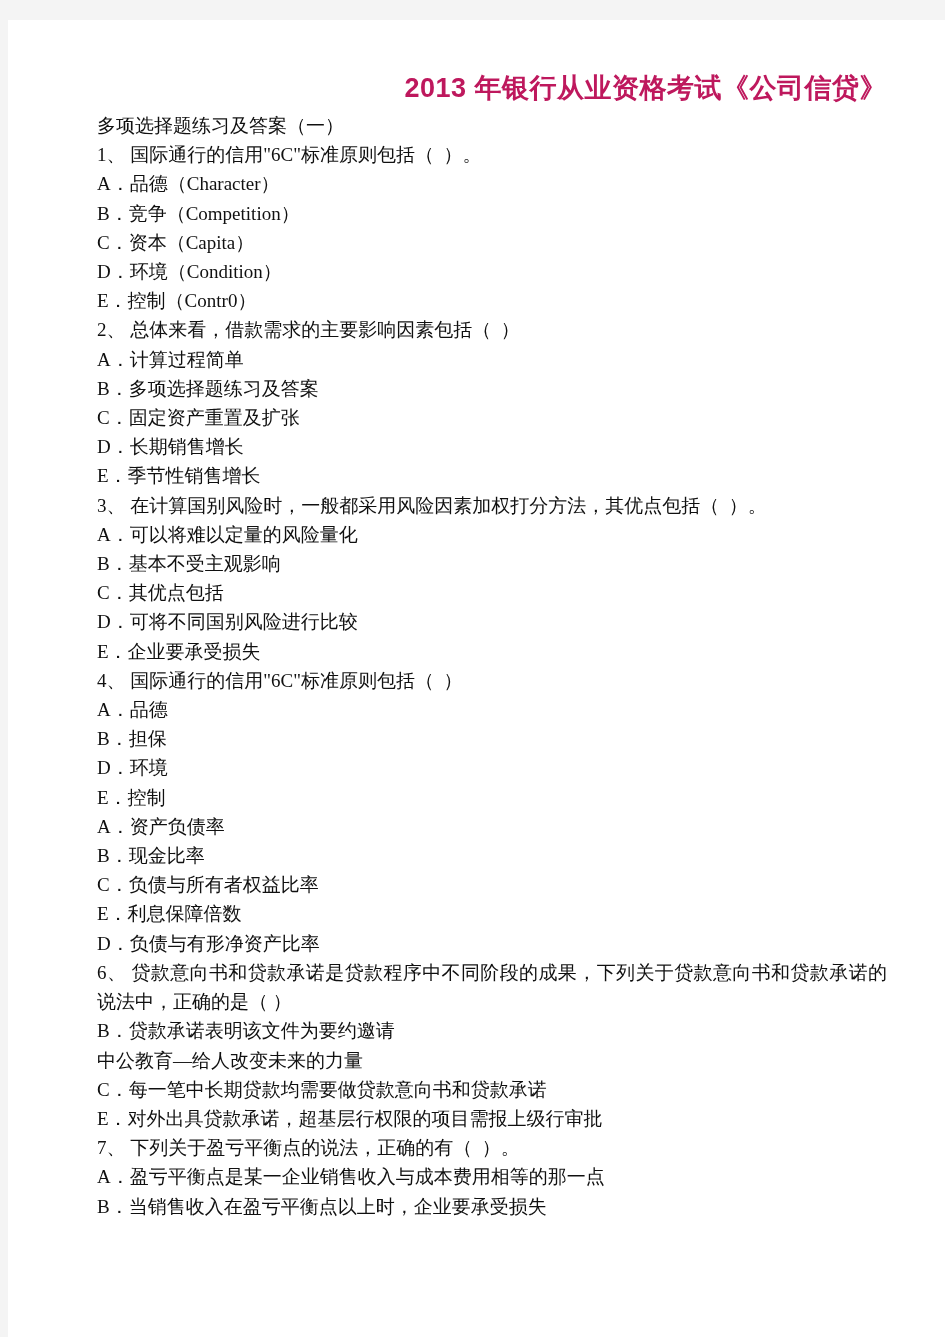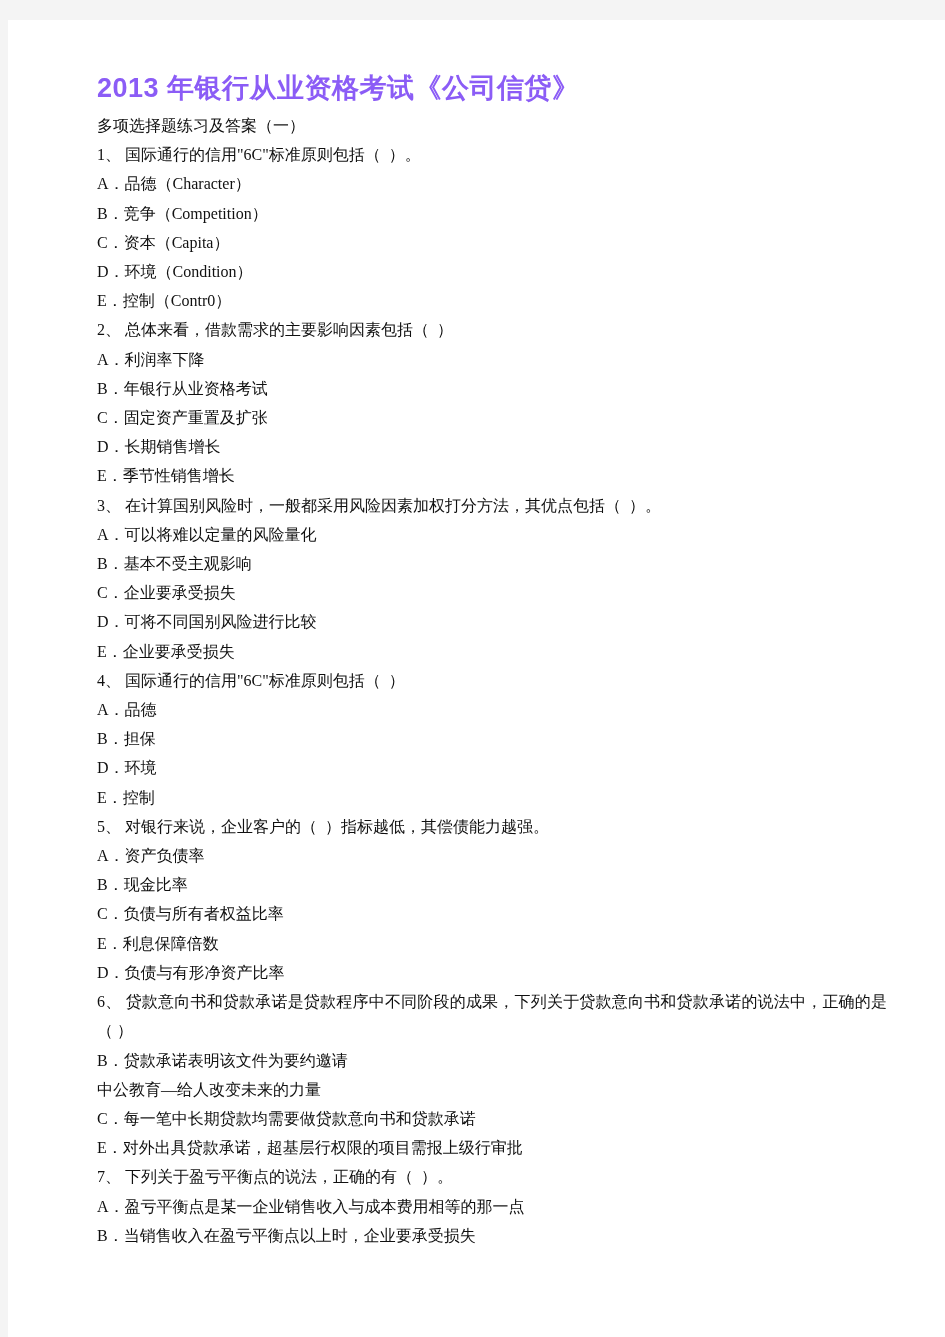--- a/index.html
+++ b/index.html
@@ -26,30 +26,30 @@
   #content {
     position: absolute;
     left: 89px;
     top: 47px;
     width: 790px;
   }
   .doc-title {
     font-family: "Liberation Sans", "DejaVu Sans", sans-serif;
     font-size: 27px;
     font-weight: bold;
-    color: #8b5cf6;
-    text-align: left;
+    color: #be185d;
+    text-align: right;
     line-height: 42px;
     margin: 0 0 2px 0;
     letter-spacing: 0.5px;
     white-space: nowrap;
   }
   .body-line {
     font-family: "Liberation Serif", "DejaVu Serif", serif;
-    font-size: 16px;
+    font-size: 19px;
     line-height: 29.2px;
     color: #101010;
     margin: 0;
     white-space: pre-wrap;
     word-break: break-all;
   }
   .body-line.wrap {
     white-space: normal;
     text-align: justify;
     text-justify: inter-ideograph;
@@ -69,40 +69,39 @@
     <p class="body-line">多项选择题练习及答案（一）</p>
 
     <p class="body-line q-line"><span>1、</span><span> 国际通行的信用"6C"标准原则包括（  ）。</span></p>
     <p class="body-line">A．品德（Character）</p>
     <p class="body-line">B．竞争（Competition）</p>
     <p class="body-line">C．资本（Capita）</p>
     <p class="body-line">D．环境（Condition）</p>
     <p class="body-line">E．控制（Contr0）</p>
 
     <p class="body-line q-line"><span>2、</span><span> 总体来看，借款需求的主要影响因素包括（  ）</span></p>
-    <p class="body-line">A．利润率下降</p>
-    <p class="body-line">B．年银行从业资格考试</p>
+    <p class="body-line">A．计算过程简单</p>
+    <p class="body-line">B．多项选择题练习及答案</p>
     <p class="body-line">C．固定资产重置及扩张</p>
     <p class="body-line">D．长期销售增长</p>
     <p class="body-line">E．季节性销售增长</p>
 
     <p class="body-line q-line"><span>3、</span><span> 在计算国别风险时，一般都采用风险因素加权打分方法，其优点包括（  ）。</span></p>
     <p class="body-line">A．可以将难以定量的风险量化</p>
     <p class="body-line">B．基本不受主观影响</p>
-    <p class="body-line">C．企业要承受损失</p>
+    <p class="body-line">C．其优点包括</p>
     <p class="body-line">D．可将不同国别风险进行比较</p>
     <p class="body-line">E．企业要承受损失</p>
 
     <p class="body-line q-line"><span>4、</span><span> 国际通行的信用"6C"标准原则包括（  ）</span></p>
     <p class="body-line">A．品德</p>
     <p class="body-line">B．担保</p>
     <p class="body-line">D．环境</p>
     <p class="body-line">E．控制</p>
 
-    <p class="body-line q-line"><span>5、</span><span> 对银行来说，企业客户的（  ）指标越低，其偿债能力越强。</span></p>
     <p class="body-line">A．资产负债率</p>
     <p class="body-line">B．现金比率</p>
     <p class="body-line">C．负债与所有者权益比率</p>
     <p class="body-line">E．利息保障倍数</p>
     <p class="body-line">D．负债与有形净资产比率</p>
 
     <p class="body-line wrap q-line"><span>6、</span><span> 贷款意向书和贷款承诺是贷款程序中不同阶段的成果，下列关于贷款意向书和贷款承诺的说法中，正确的是（  ）</span></p>
     <p class="body-line">B．贷款承诺表明该文件为要约邀请</p>
     <p class="body-line">中公教育—给人改变未来的力量</p>
     <p class="body-line">C．每一笔中长期贷款均需要做贷款意向书和贷款承诺</p>

